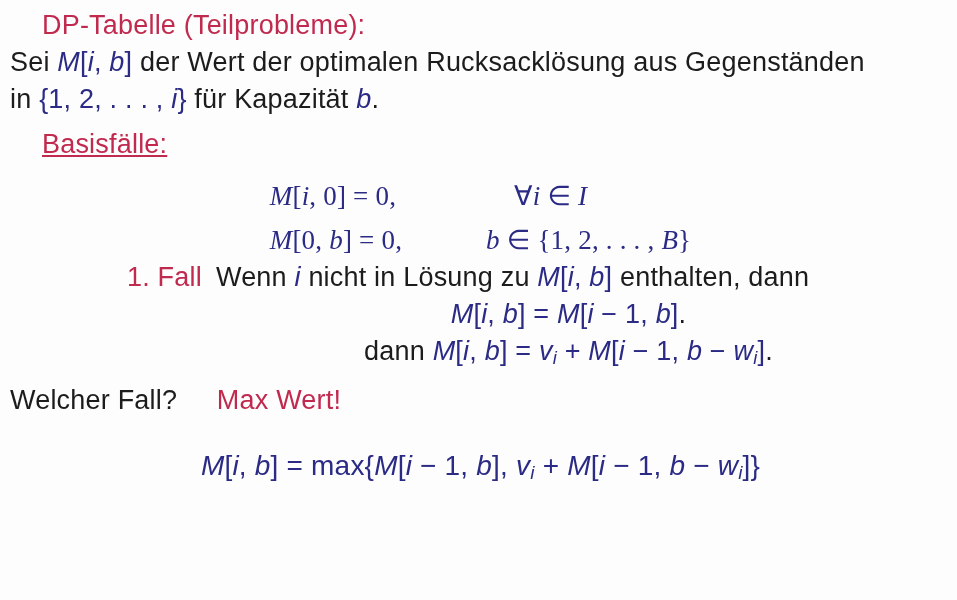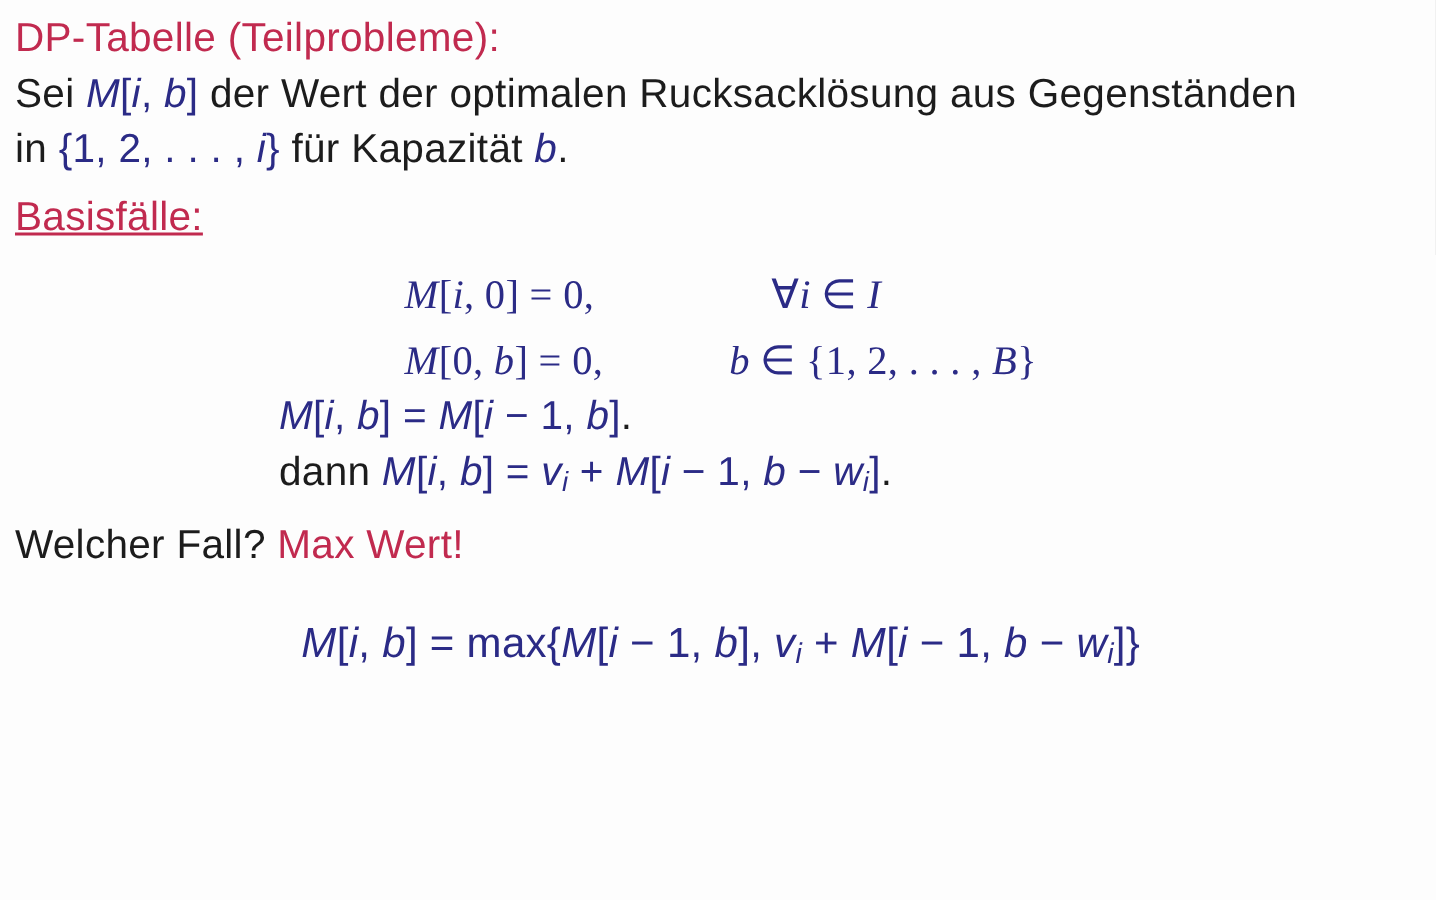--- a/index.html
+++ b/index.html
@@ -16,40 +16,40 @@
     background:var(--bg);
     color:var(--ink);
     font-family:"Liberation Sans","DejaVu Sans",sans-serif;
     font-size:27px;
     line-height:37px;
     letter-spacing:0.2px;
     padding:7px 6px 0 10px;
     overflow:hidden;
   }
   .line{white-space:nowrap;}
-  .red{color:var(--red);}
+  .red{color:var(--red);margin-left:32px;}
   .math{color:var(--blue);white-space:pre;}
   .m-v{font-style:italic;}
   .m-r{font-style:normal;}
   .m-s{font-style:italic;font-size:0.68em;vertical-align:-0.22em;}
   .basis{margin-top:8px;text-decoration:underline;}
   .eq-block{
     display:grid;
     grid-template-columns:max-content max-content;
     column-gap:84px;
     row-gap:7px;
     width:fit-content;
     margin:15px auto 0;
     font-family:Liberation Serif, serif;
   }
   .eq-rhs1{padding-left:28px;}
   .wie{margin-top:26px;}
   .case{padding-left:85px;}
   .caselabel{margin-right:14px;}
-  .cont{padding-left:176px;}
+  .cont{padding-left:176px;text-align:center;}
   .case2{margin-top:5px;}
   .concl{margin-top:6px;}
   .final-eq{
     width:fit-content;
     margin:28px auto 0;
     font-size:28px;
   }
 </style>
 </head>
 <body>
@@ -65,20 +65,21 @@
   <div class="line red basis">Basisfälle:</div>
 
   <div class="eq-block">
     <div class="math"><span class="m-v">M</span><span class="m-r">[</span><span class="m-v">i</span><span class="m-r">, 0] = 0,</span></div>
     <div class="math eq-rhs1"><span class="m-r">∀</span><span class="m-v">i</span><span class="m-r"> ∈ </span><span class="m-v">I</span></div>
     <div class="math"><span class="m-v">M</span><span class="m-r">[0, </span><span class="m-v">b</span><span class="m-r">] = 0,</span></div>
     <div class="math"><span class="m-v">b</span><span class="m-r"> ∈ {1, 2, . . . , </span><span class="m-v">B</span><span class="m-r">}</span></div>
   </div>
 
 
+  <div class="line case"><span class="red caselabel">1. Fall</span><span>Wenn </span><span class="math"><span class="m-v">i</span></span><span> nicht in Lösung zu </span><span class="math"><span class="m-v">M</span><span class="m-r">[</span><span class="m-v">i</span><span class="m-r">, </span><span class="m-v">b</span><span class="m-r">]</span></span><span> enthalten, dann</span></div>
 
   <div class="line cont"><span class="math"><span class="m-v">M</span><span class="m-r">[</span><span class="m-v">i</span><span class="m-r">, </span><span class="m-v">b</span><span class="m-r">] = </span><span class="m-v">M</span><span class="m-r">[</span><span class="m-v">i</span><span class="m-r"> − 1, </span><span class="m-v">b</span><span class="m-r">]</span></span><span>.</span></div>
 
 
   <div class="line cont"><span>dann </span><span class="math"><span class="m-v">M</span><span class="m-r">[</span><span class="m-v">i</span><span class="m-r">, </span><span class="m-v">b</span><span class="m-r">] = </span><span class="m-v">v</span><span class="m-s">i</span><span class="m-r"> + </span><span class="m-v">M</span><span class="m-r">[</span><span class="m-v">i</span><span class="m-r"> − 1, </span><span class="m-v">b</span><span class="m-r"> − </span><span class="m-v">w</span><span class="m-s">i</span><span class="m-r">]</span></span><span>.</span></div>
 
   <div class="line concl"><span>Welcher Fall? </span><span class="red">Max Wert!</span></div>
 
   <div class="math final-eq"><span class="m-v">M</span><span class="m-r">[</span><span class="m-v">i</span><span class="m-r">, </span><span class="m-v">b</span><span class="m-r">] = max{</span><span class="m-v">M</span><span class="m-r">[</span><span class="m-v">i</span><span class="m-r"> − 1, </span><span class="m-v">b</span><span class="m-r">], </span><span class="m-v">v</span><span class="m-s">i</span><span class="m-r"> + </span><span class="m-v">M</span><span class="m-r">[</span><span class="m-v">i</span><span class="m-r"> − 1, </span><span class="m-v">b</span><span class="m-r"> − </span><span class="m-v">w</span><span class="m-s">i</span><span class="m-r">]}</span></div>
 

